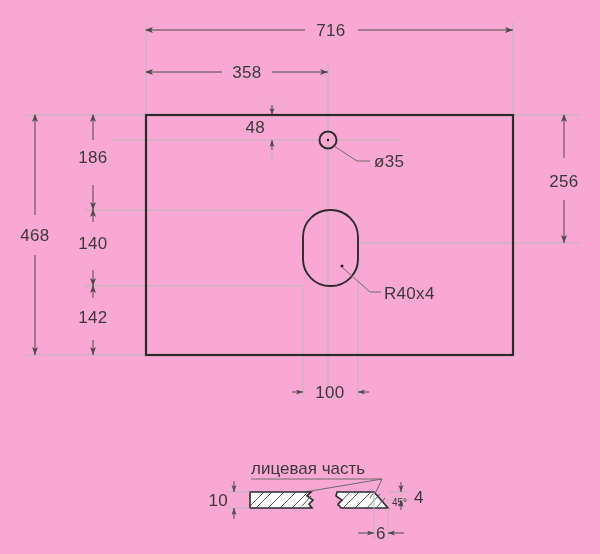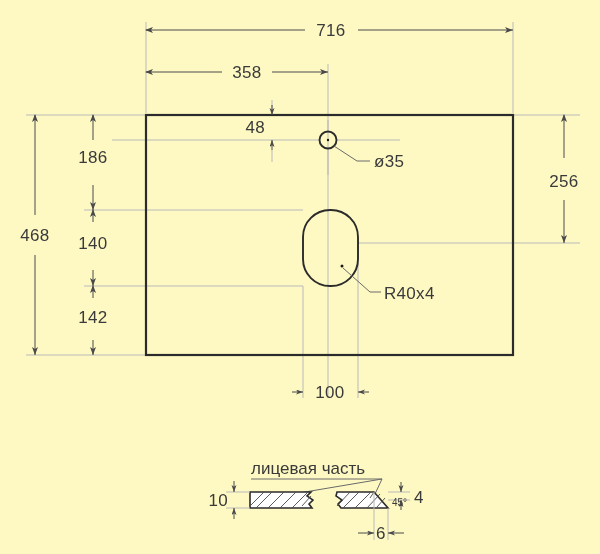--- a/index.html
+++ b/index.html
@@ -12,21 +12,21 @@
     width: 600px;
     height: 554px;
     font-family: "Liberation Sans", sans-serif;
     color: #1a1a1a;
     overflow: hidden;
   }
   #drawing-root {
     position: relative;
     width: 600px;
     height: 554px;
-    background: #fef9c3;
+    background: #f9a8d4;
   }
   svg.drawing-canvas {
     display: block;
     width: 600px;
     height: 554px;
   }
   
   .part-outline {
     fill: none;
     stroke: #2b2b2b;

